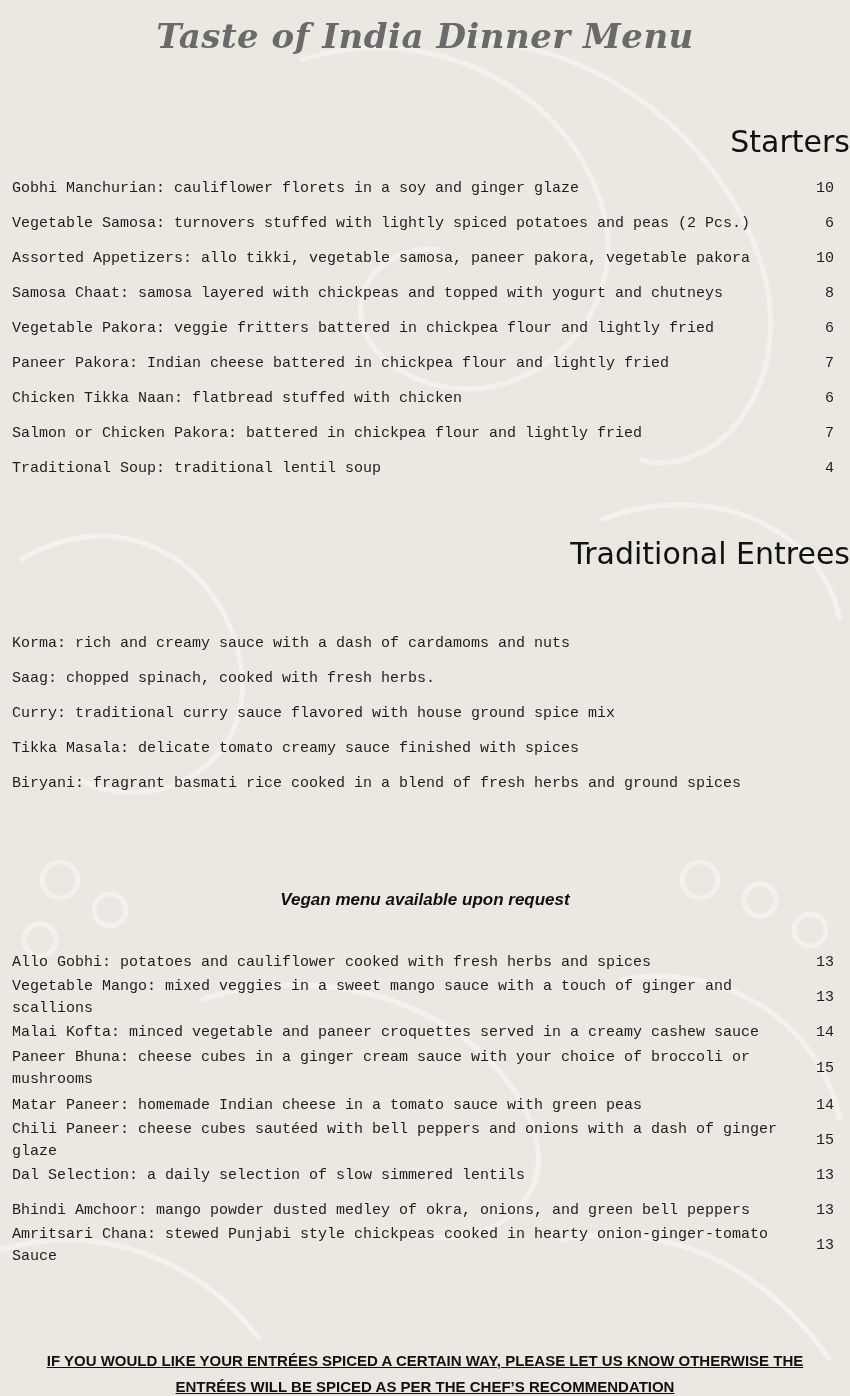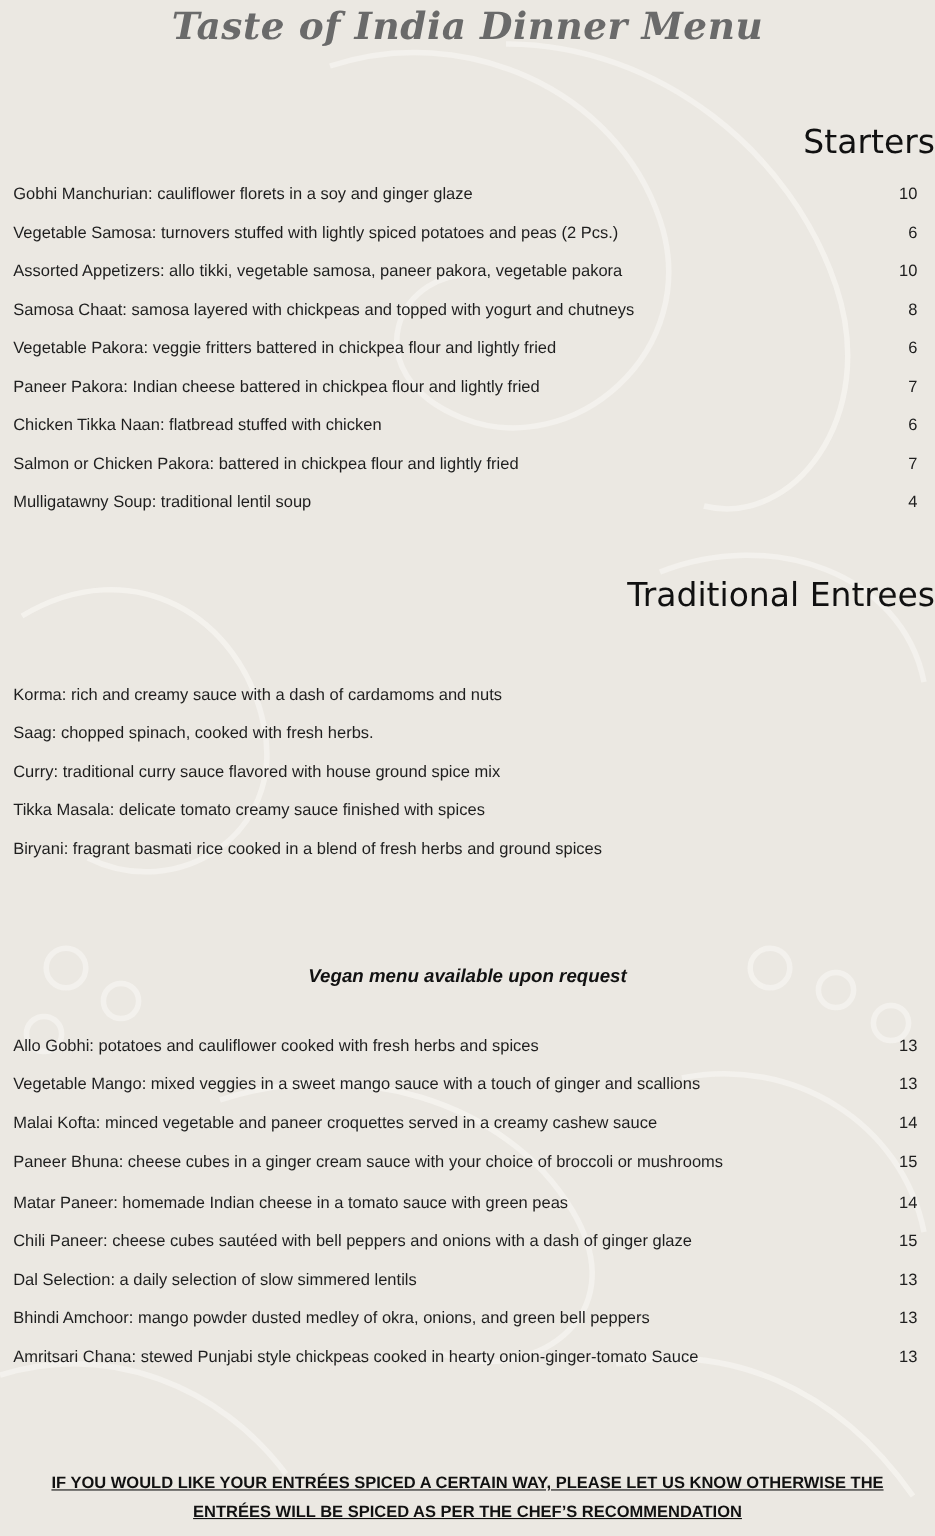--- a/index.html
+++ b/index.html
@@ -2,40 +2,40 @@
 <html><head>
 <meta charset="utf-8">
 <style>
   html, body { margin:0; padding:0; }
   body {
     width:850px; height:1396px; overflow:hidden; position:relative;
     background:#ebe8e2;
     font-family:"Liberation Sans", sans-serif; color:#1c1c1c;
   }
   .bg { position:absolute; inset:0; z-index:0; }
-  .page { position:relative; z-index:1; width:850px; height:1092px; }
+  .page { position:relative; z-index:1; width:850px; height:1092px;margin-top:12px; }
   .title {
     position:absolute; top:0; left:0; width:850px; text-align:center;
     font-family:"DejaVu Serif", serif; font-style:italic; font-weight:bold;
     font-size:34px; color:#6a6a6a; line-height:48px; letter-spacing:0.5px;
   }
   .sec-title {
     position:absolute; left:0; width:850px; text-align:right;
     font-family:"DejaVu Sans", sans-serif; font-size:30px; color:#111;
     line-height:40px;
   }
   .sub {
     position:absolute; left:0; width:850px; text-align:center;
     font-family:"Liberation Sans", sans-serif; font-style:italic; font-weight:bold;
     font-size:17px; color:#111; line-height:22px;
   }
   .row {
     position:absolute; left:12px; width:822px; height:22px;
     display:flex; justify-content:space-between; align-items:center;
-    font-size:15px; line-height:22px; color:#1e1e1e;
+    font-size:15px; line-height:22px; color:#1e1e1e;font-family:Liberation Mono, monospace;
   }
   .row .price { text-align:right; }
   .note {
     position:absolute; left:0; width:850px; text-align:center;
     font-weight:bold; font-size:15px; line-height:22px; color:#111;
   }
   .note.u { text-decoration:underline; }
 </style>
 </head>
 <body>
@@ -90,21 +90,21 @@
       </div>
     <div class="row" style="top:376px">
         <span>Chicken Tikka Naan: flatbread stuffed with chicken</span>
         <span class="price">6</span>
       </div>
     <div class="row" style="top:411px">
         <span>Salmon or Chicken Pakora: battered in chickpea flour and lightly fried</span>
         <span class="price">7</span>
       </div>
     <div class="row" style="top:446px">
-        <span>Mulligatawny Soup: traditional lentil soup</span>
+        <span>Traditional Soup: traditional lentil soup</span>
         <span class="price">4</span>
       </div>
   </div>
 
   <div class="sec-title" style="top:522px">Traditional Entrees</div>
   <div>
     <div class="row" style="top:621px">
         <span>Korma: rich and creamy sauce with a dash of cardamoms and nuts</span>
       </div>
     <div class="row" style="top:656px">

